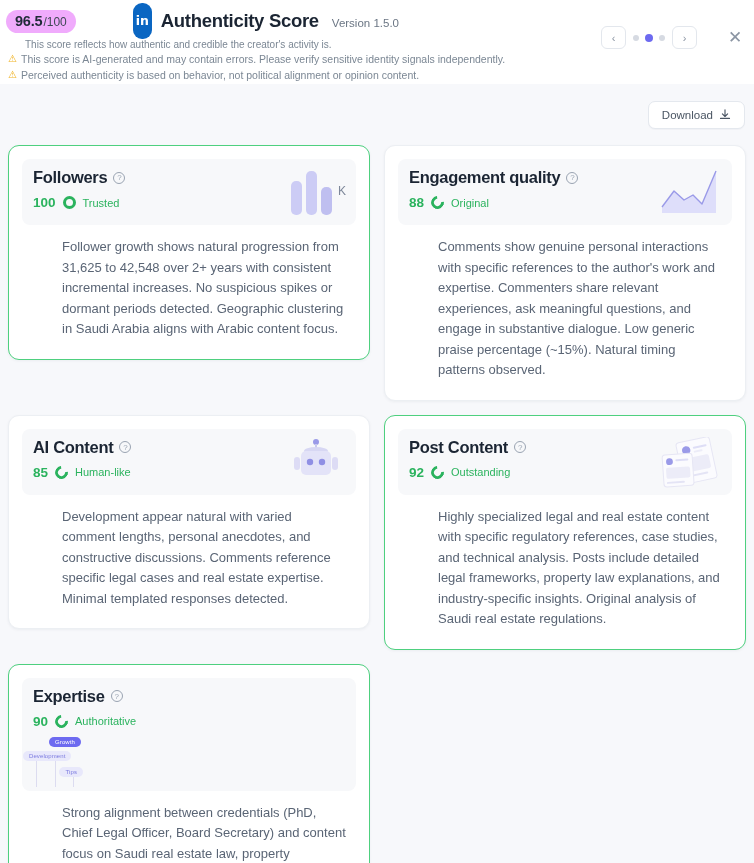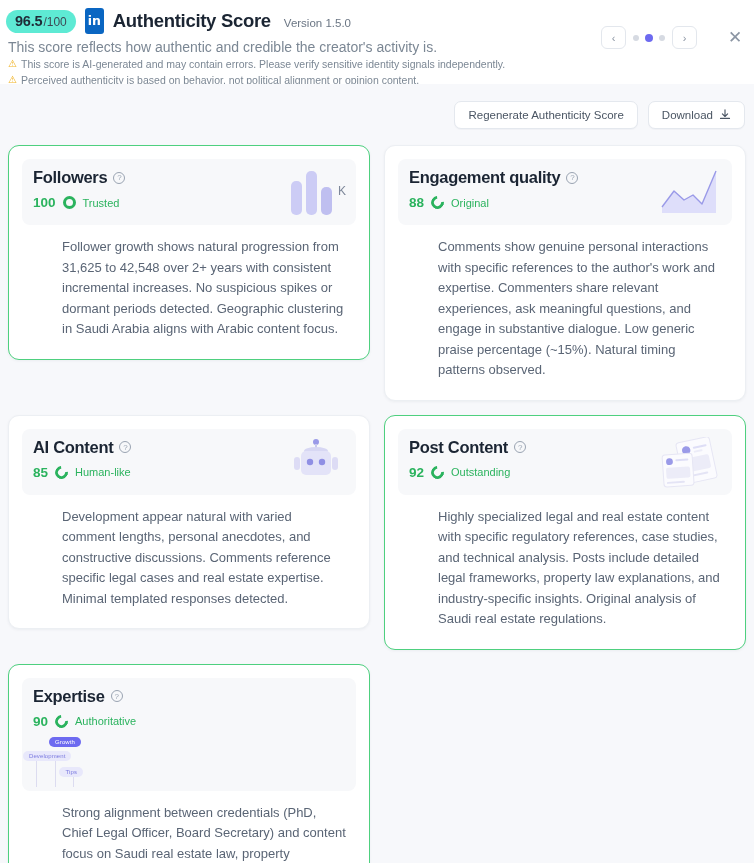--- a/index.html
+++ b/index.html
@@ -18,59 +18,60 @@
     padding: 8px 10px 6px 6px;
     height: 84px;
   }
   .header-top {
     display: flex;
     align-items: center;
     gap: 9px;
     height: 26px;
   }
   .score-pill {
-    background: #5eead4;
+    background: #f0abfc;
     border-radius: 13px;
     padding: 3px 9px 4px 9px;
     display: flex;
     align-items: baseline;
     gap: 1px;
     color: #1f2a37;
   }
   .score-pill .big { font-size: 14.5px; font-weight: 600; letter-spacing: -0.2px; }
   .score-pill .small { font-size: 12px; font-weight: 500; color: #3d4854; }
 
   .li-logo {
-    width: 19px; height: 26px;
+    width: 19px; height: 36px;
     background: #0a66c2;
-    border-radius: 3px;
+    border-radius: 9px;
     display: flex; align-items: center; justify-content: center;
     color: #fff; font-size: 12.5px; font-weight: 700;
     font-family: "DejaVu Sans", sans-serif;
     line-height: 1;
+    margin-left: 48px;
   }
   .title {
     font-size: 18.5px;
     font-weight: 600;
     color: #1b2533;
     letter-spacing: -0.3px;
   }
   .version {
     font-size: 11.5px;
     color: #6b7684;
     margin-left: 4px;
     align-self: center;
     padding-top: 4px;
   }
 
   .subtitle {
-    font-size: 14px;
+    font-size: 10px;
     color: #7b8794;
     margin-top: 5px;
-    margin-left: 2px;
+    margin-left: 19px;
   }
   .warn-line {
     display: flex;
     align-items: flex-start;
     gap: 4px;
     font-size: 10.5px;
     color: #7b8794;
     margin-top: 3px;
     margin-left: 2px;
   }
@@ -251,23 +252,20 @@
       <span class="dot"></span>
     </div>
     <div class="pg-btn">›</div>
   </div>
   <div class="close-x">✕</div>
 </div>
 
 <div class="page">
 
   <div class="actions">
-    <div class="btn">
-      <span>Regenerate Authenticity Score</span>
-    </div>
     <div class="btn">
       <span>Download</span>
       <svg width="12" height="12" viewBox="0 0 16 16">
         <path d="M8 1v8M4.5 6.5L8 10l3.5-3.5M2 12.5h12" fill="none" stroke="#4a5563" stroke-width="1.5" stroke-linecap="round" stroke-linejoin="round"></path>
       </svg>
     </div>
   </div>
 
   <div class="grid">
 

